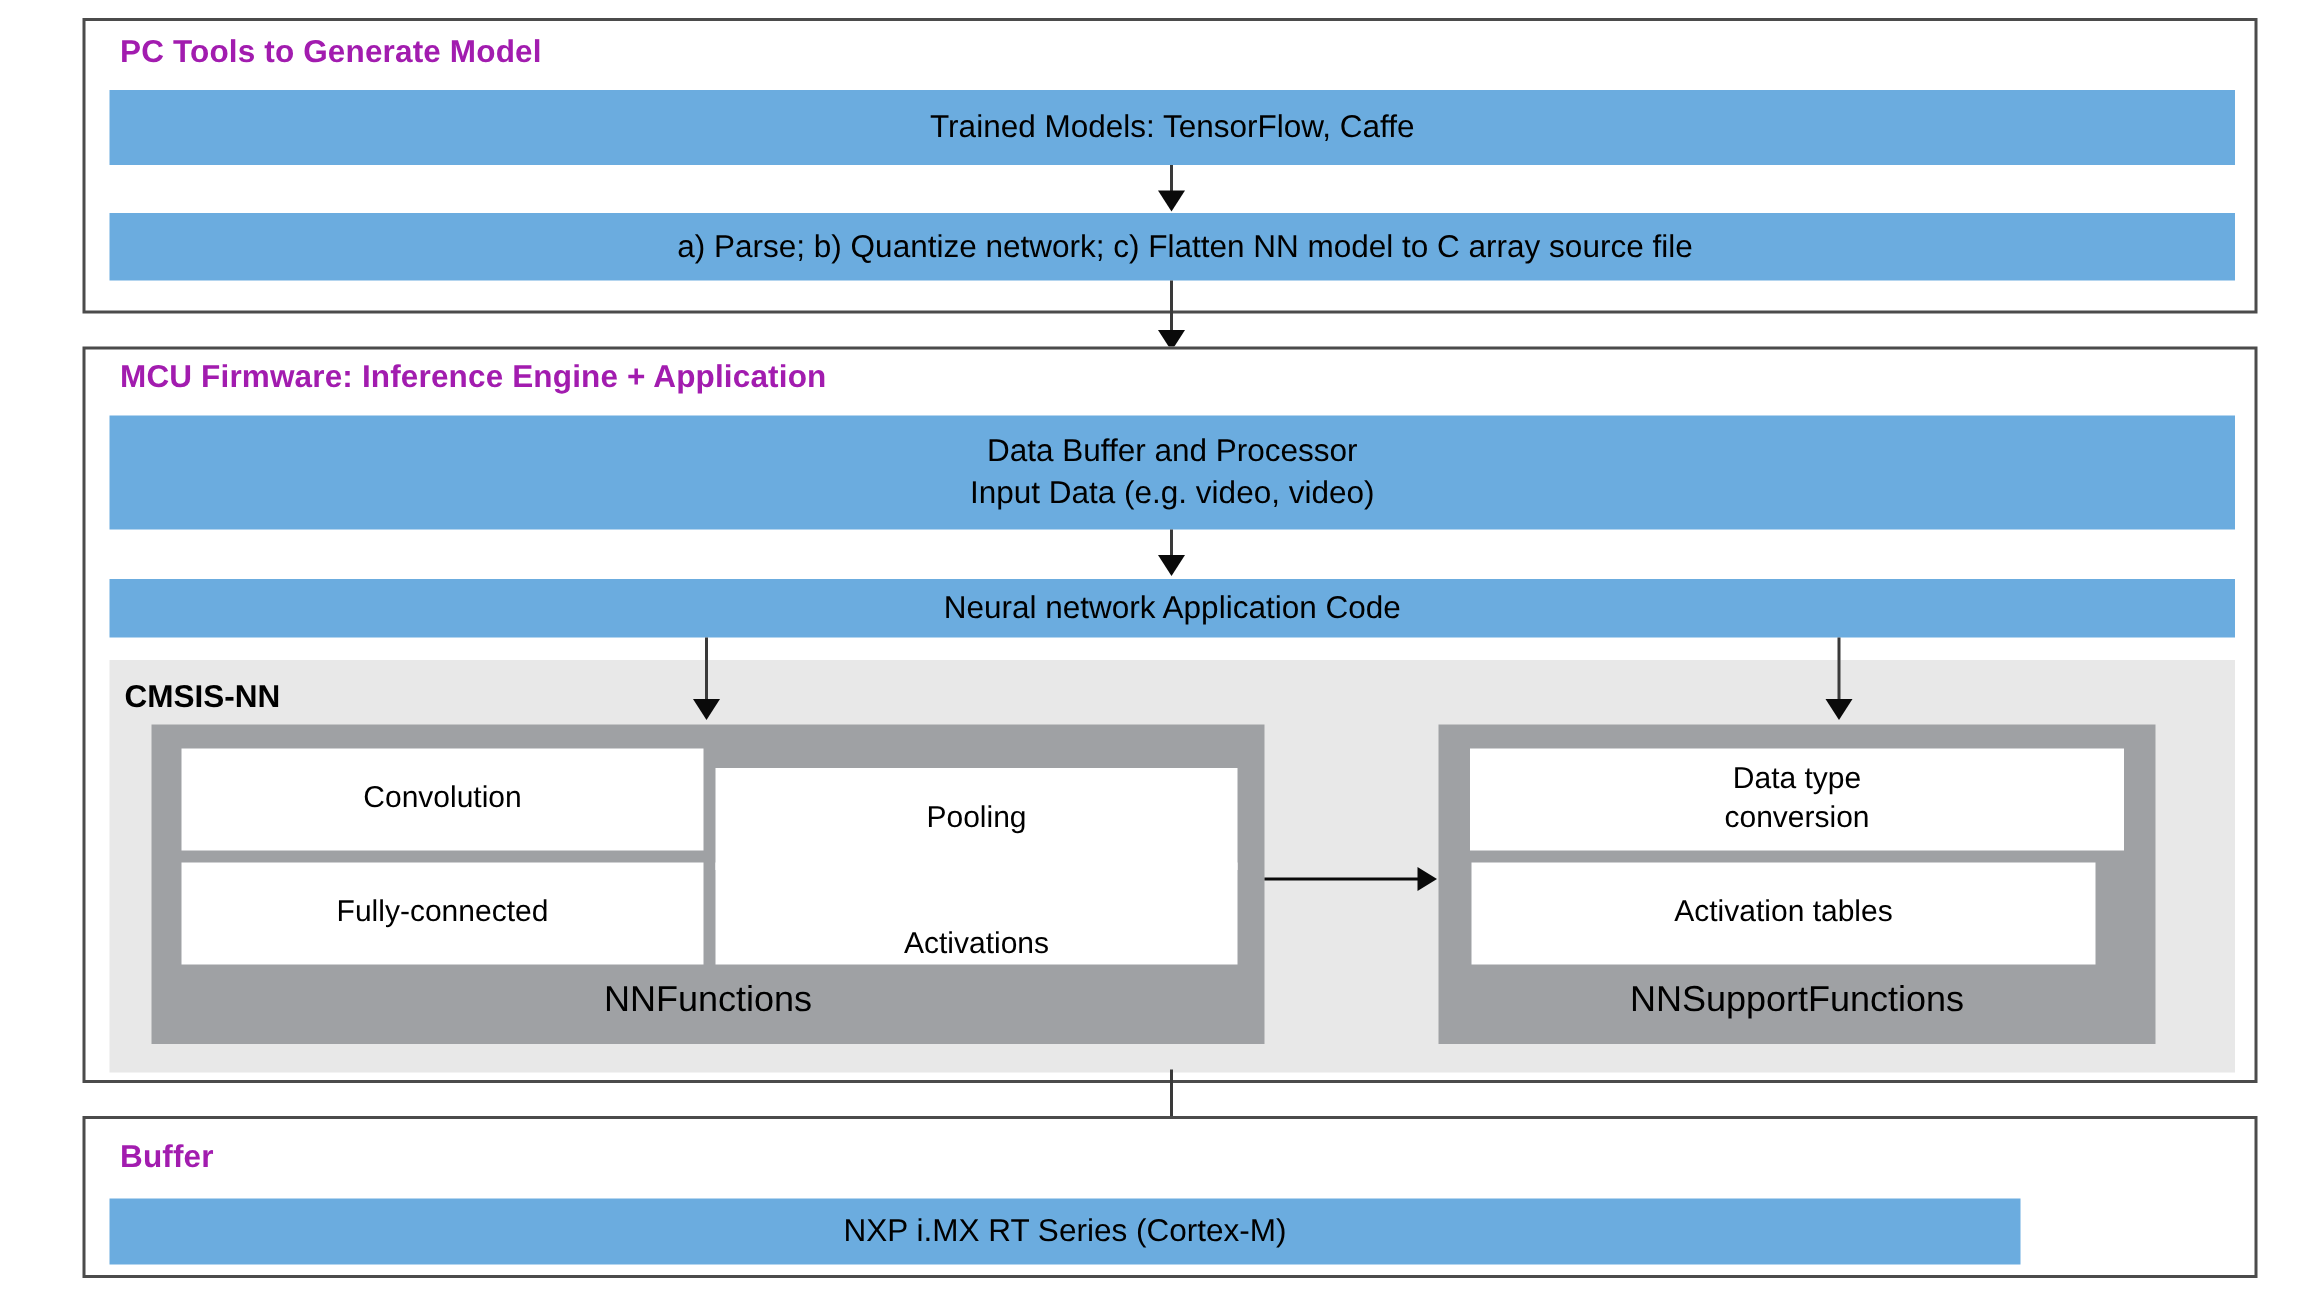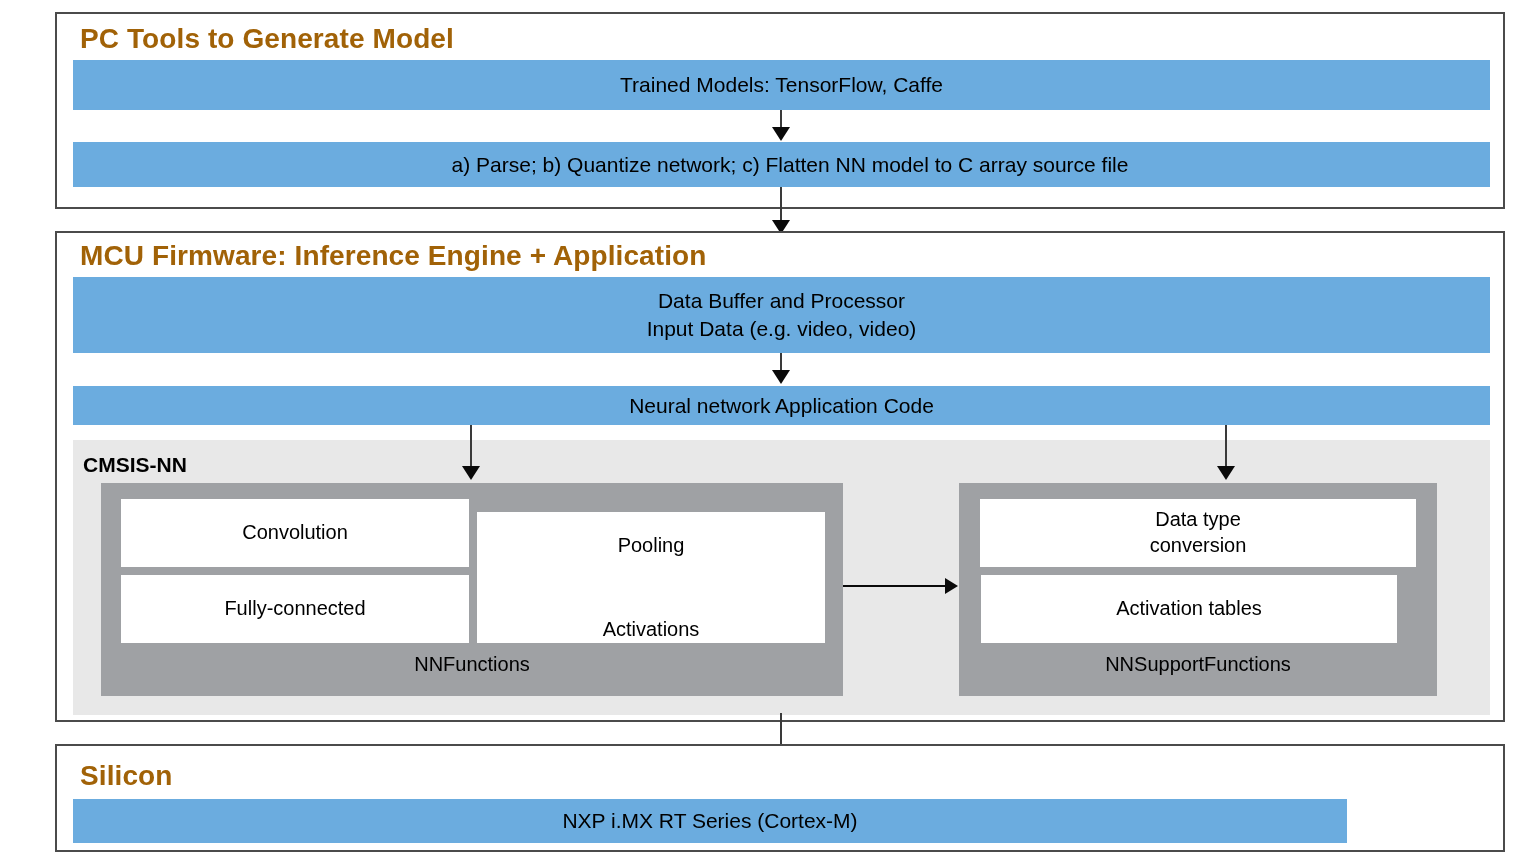--- a/index.html
+++ b/index.html
@@ -23,22 +23,22 @@
   
   .frame {
     position: absolute;
     box-sizing: border-box;
     border: 2px solid #4b4b4b;
     background: #ffffff;
   }
   .frame-title {
     position: absolute;
     font-weight: bold;
-    font-size: 28px;
-    color: #a16207;
+    font-size: 21px;
+    color: #a21caf;
     letter-spacing: 0.1px;
     white-space: nowrap;
   }
 
   
   .bluebar {
     position: absolute;
     box-sizing: border-box;
     background: #6BACDF;
     display: flex;
@@ -85,21 +85,21 @@
     text-align: center;
     font-size: 20px;
     color: #000000;
     line-height: 1.28;
   }
   .greygroup .grouplabel {
     position: absolute;
     left: 0;
     right: 0;
     text-align: center;
-    font-size: 20px;
+    font-size: 24px;
     color: #000000;
     white-space: nowrap;
   }
 
   
   .arrow-v {
     position: absolute;
     width: 2px;
     background: #3a3a3a;
   }
@@ -204,19 +204,19 @@
       <span>Activation tables</span>
     </div>
     <div class="grouplabel" style="top:170px;">NNSupportFunctions</div>
   </div>
 
   <div class="arrow-v" style="left:780px; top:713px; height:67px;"></div>
   <div class="head-down" style="left:772px; top:777px;"></div>
 
   <div class="frame" style="left:55px; top:744px; width:1450px; height:108px;"></div>
 
-  <div class="frame-title" style="left:80px; top:760px;">Silicon</div>
+  <div class="frame-title" style="left:80px; top:760px;">Buffer</div>
 
   <div class="bluebar" style="left:73px; top:799px; width:1274px; height:44px;">
     <span class="bb-inner">NXP i.MX RT Series (Cortex-M)</span>
   </div>
 
 </div>
 
 </body></html>

